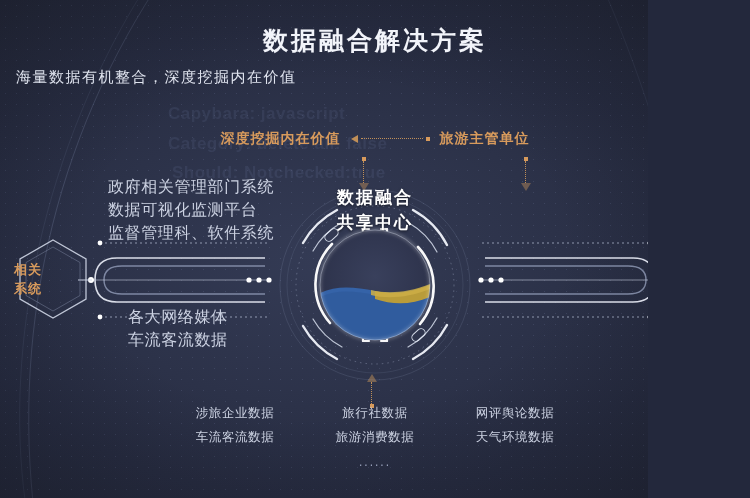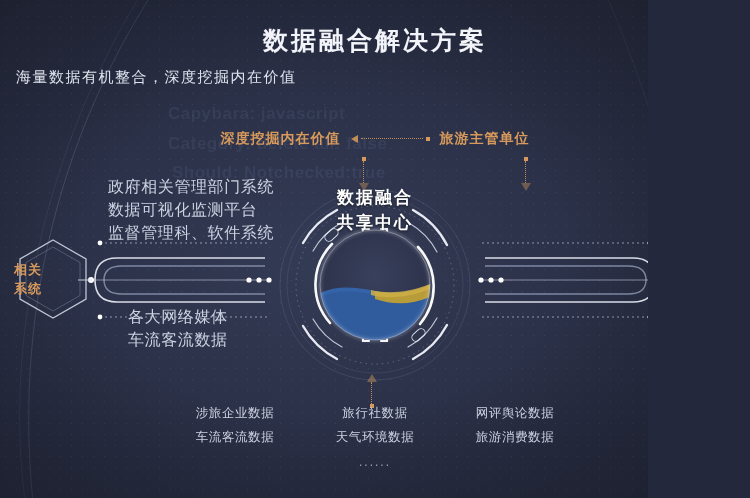--- a/index.html
+++ b/index.html
@@ -411,19 +411,19 @@
   </div>
 
   <div id="bottom-grid">
     <div class="bg-row">
       <span class="bg-cell">涉旅企业数据</span>
       <span class="bg-cell">旅行社数据</span>
       <span class="bg-cell">网评舆论数据</span>
     </div>
     <div class="bg-row">
       <span class="bg-cell">车流客流数据</span>
+      <span class="bg-cell">旅游消费数据</span>
       <span class="bg-cell">天气环境数据</span>
-      <span class="bg-cell">旅游消费数据</span>
     </div>
     <div id="ellipsis">......</div>
   </div>
 
 </div>
 
 </body></html>

